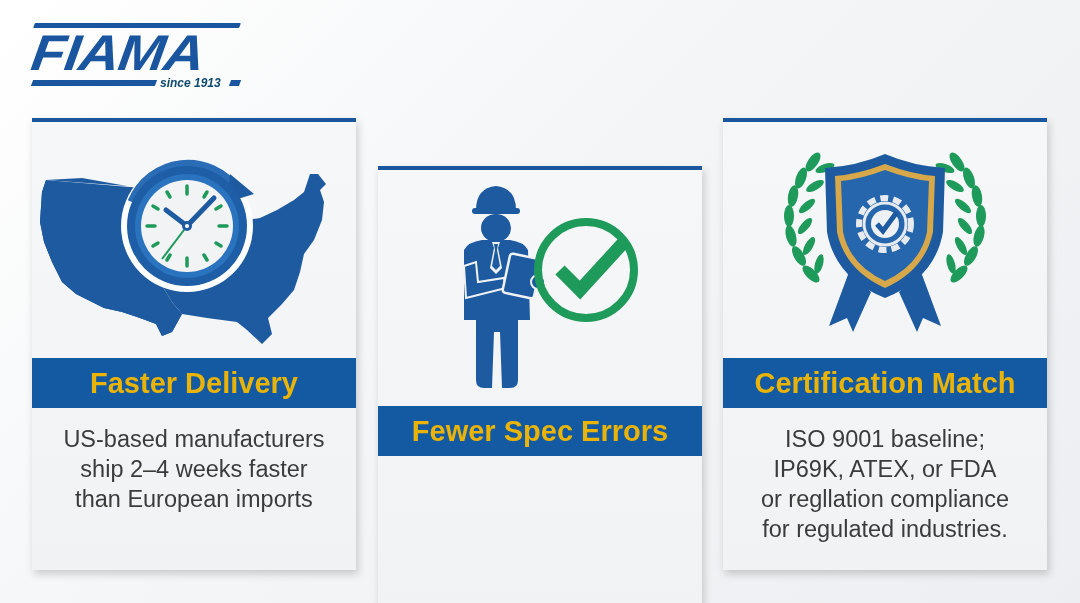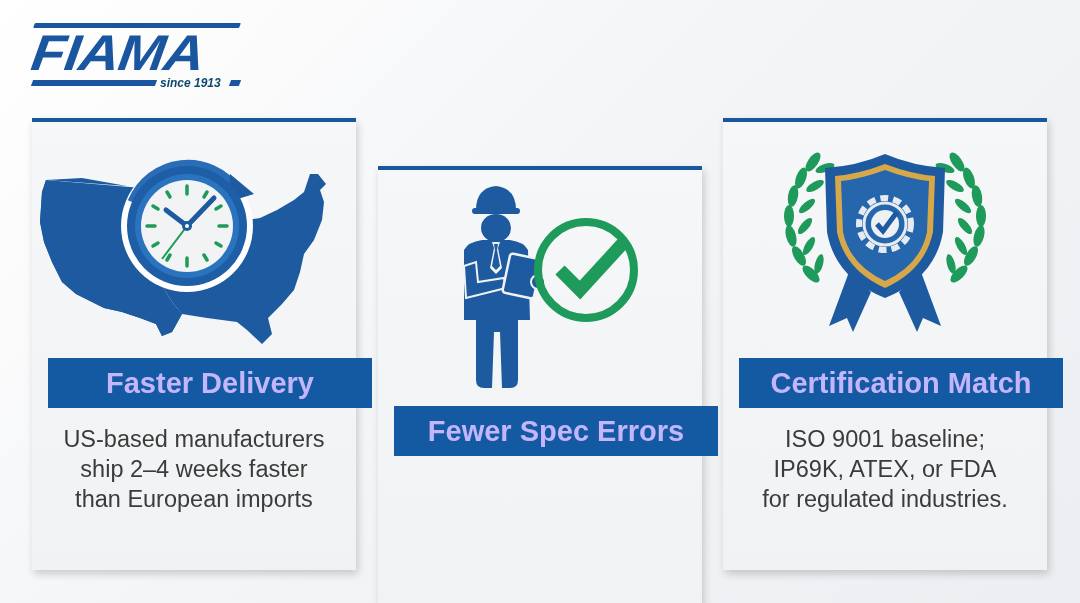--- a/index.html
+++ b/index.html
@@ -32,22 +32,22 @@
   }
 
   .card {
     position: absolute; top: 118px; width: 324px; height: 452px;
     background: linear-gradient(180deg, #f6f7f8 0%, #f1f2f4 100%);
     box-shadow: 2px 4px 8px rgba(0,0,0,0.18);
   }
   .card .top-rule { position: absolute; left: 0; top: 0; width: 100%; height: 4px; background: #1a569b; }
   .card .illus { position: absolute; left: 0; top: 4px; width: 324px; height: 236px; }
   .card .band {
-    position: absolute; left: 16px; top: 240px; width: 100%; height: 50px;
-    background: #135aa2; color: #c4b5fd; font-weight: bold; font-size: 29px;
+    position: absolute; left: 0; top: 240px; width: 100%; height: 50px;
+    background: #135aa2; color: #eab308; font-weight: bold; font-size: 29px;
     display: flex; align-items: center; justify-content: center; white-space: nowrap;
   }
   .card .body {
     position: absolute; left: 6px; right: 6px; top: 306px; text-align: center;
     color: #3b3b3b; font-size: 23.5px; line-height: 30px;
   }
   .card .body span { display: block; white-space: nowrap; }
 </style>
 </head>
 <body>
@@ -181,15 +181,16 @@
         <circle r="21" fill="#2566ad" stroke="#e7ebf0" stroke-width="3"></circle>
         <circle r="14" fill="#eef1f4"></circle>
         <polyline points="-8,0 -2,7 12,-12" fill="none" stroke="#1d5aa0" stroke-width="5"></polyline>
       </g>
     </svg>
   </div>
   <div class="band">Certification Match</div>
   <div class="body">
     <span>ISO 9001 baseline;</span>
     <span>IP69K, ATEX, or FDA</span>
+    <span>or regllation compliance</span>
     <span>for regulated industries.</span>
   </div>
 </div>
 
 </body></html>

